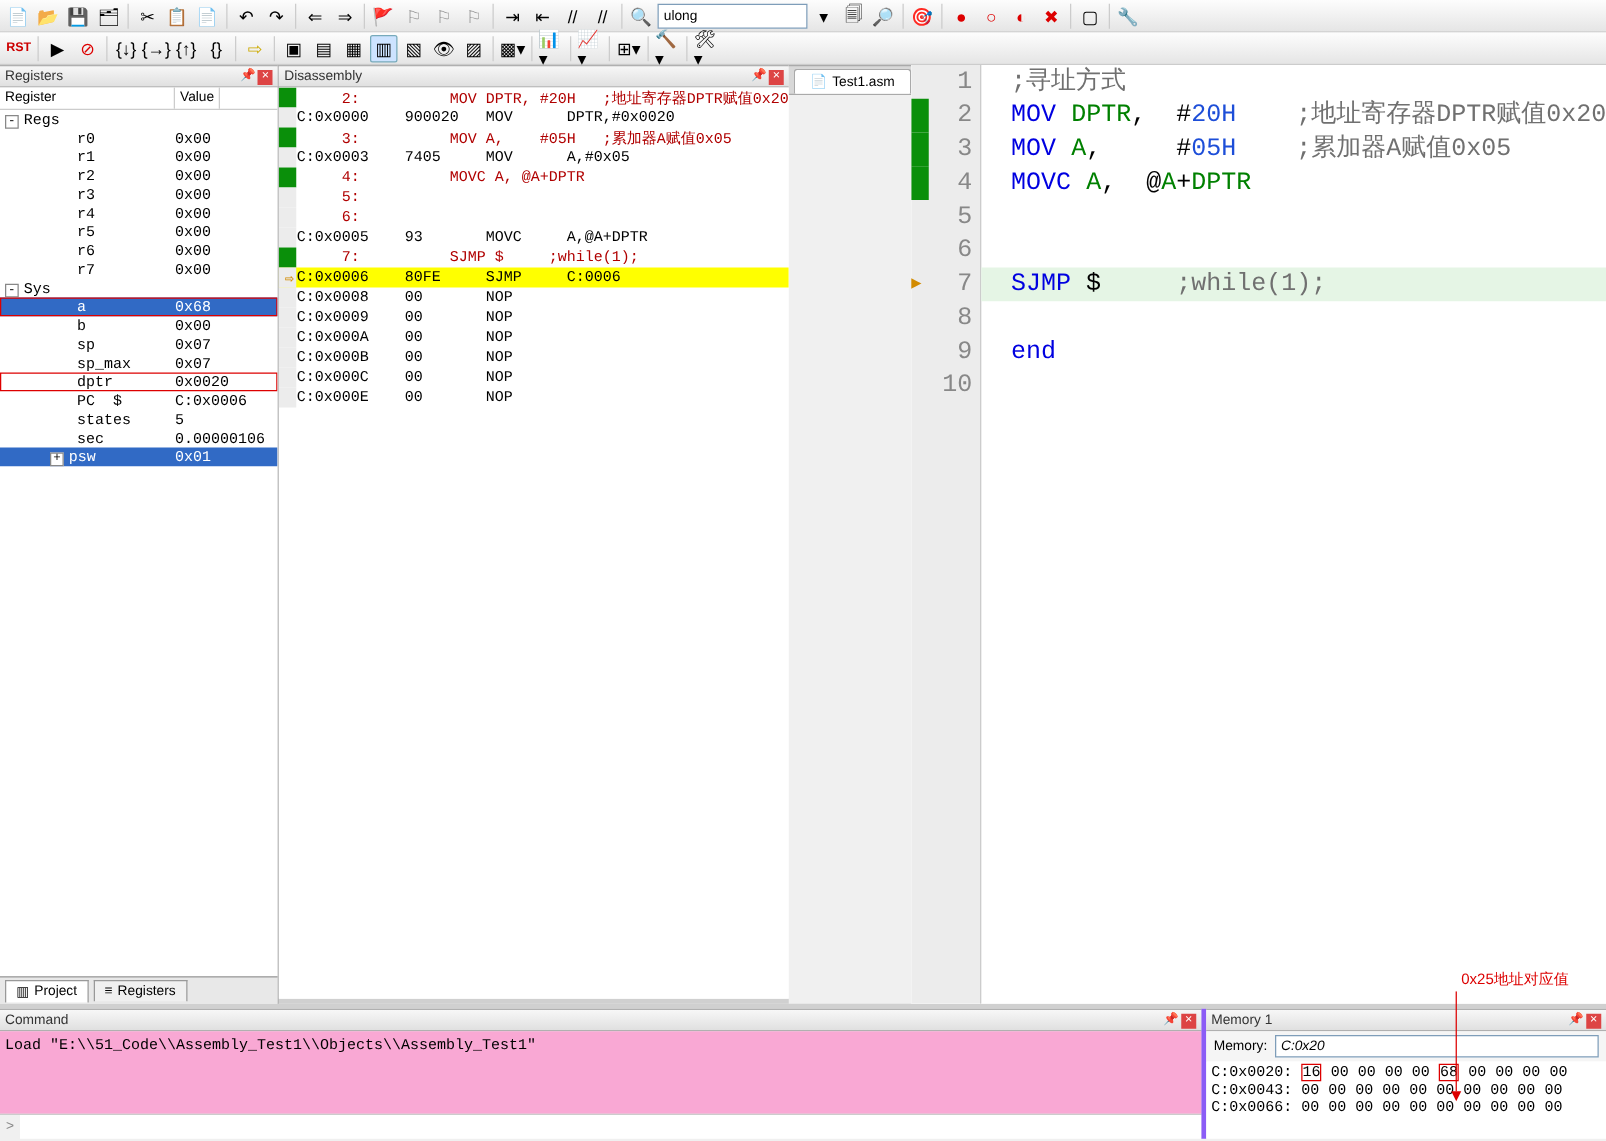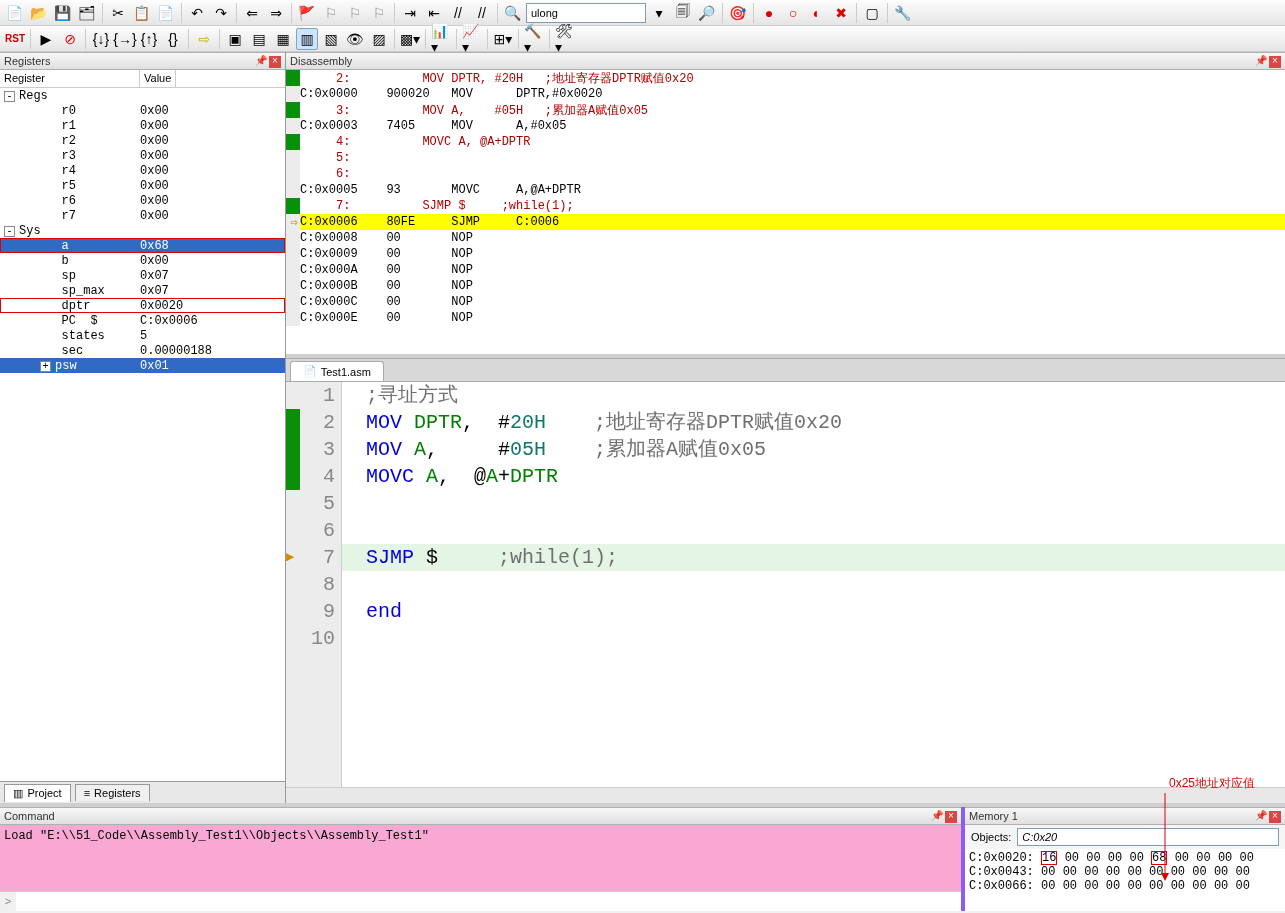--- a/index.html
+++ b/index.html
@@ -17,39 +17,39 @@
 .reg-header div { padding: 2px 4px; border-right: 1px solid #ccc; }
 .reg-tree { flex: 1; background: #fff; overflow: auto; font-family: "Courier New", monospace; font-size: 12px; }
 .reg-row { height: 15px; display: flex; align-items: center; white-space: pre; }
 .reg-row .n { width: 140px; padding-left: 4px; }
 .reg-row .v { flex: 1; }
 .reg-row.sel { background: #316ac5; color: #fff; }
 .reg-row.box-red { outline: 1.5px solid #d00; outline-offset: -1px; }
 .tree-exp { display:inline-block; width:11px; height:11px; border:1px solid #888; text-align:center; line-height:9px; font-size:10px; margin-right:4px; background:#fff; color:#000; }
 .tabs-bottom { height: 22px; background: #e8e8e8; border-top: 1px solid #999; display: flex; align-items: center; padding-left: 4px; gap: 4px; }
 .tab-b { padding: 2px 8px; background: #fff; border: 1px solid #999; border-bottom: none; font-size: 11px; cursor: pointer; display:flex; align-items:center; gap:4px; }
-.right-pane { flex: 1; display: flex; flex-direction: column; }
+.right-pane { flex: 1; display: flex; flex-direction: row; }
 .disasm { flex: 0 0 306px; display: flex; flex-direction: column; border-bottom: 4px solid #d0d0d0; }
 .disasm-body { flex: 1; background: #fff; overflow: auto; font-family: "Courier New", monospace; font-size: 12px; position: relative; }
 .dline { height: 16px; display: flex; align-items: center; white-space: pre; }
 .dline .gut { width: 14px; height: 100%; background: #ececec; }
 .dline .gut.g { background: #0a8f0a; }
 .dline.hl { background: #ffff00; }
 .src-tabs { height: 24px; background: #d8d8d8; display: flex; align-items: flex-end; padding-left: 4px; border-top:1px solid #aaa; border-bottom:1px solid #aaa; }
 .src-tab { padding: 3px 12px; background: #fff; border: 1px solid #aaa; border-bottom: none; border-radius: 3px 3px 0 0; font-size: 11px; display:flex; align-items:center; gap:4px; }
 .editor { flex: 1; background: #fff; display: flex; font-family: "Courier New", monospace; font-size: 20px; overflow:auto; position:relative; }
 .ed-gutter { width: 56px; background: #ececec; border-right: 1px solid #ccc; }
 .ed-gutter .mk { width:14px; height:27px; float:left; }
 .ed-gutter .mk.g { background:#0a8f0a; }
 .ed-gutter .ln { height: 27px; text-align: right; padding-right: 6px; color: #888; line-height:27px; clear:right; }
 .ed-lines { flex: 1; }
 .ed-line { height: 27px; line-height: 27px; padding-left: 24px; white-space: pre; }
 .ed-line.cur { background: #e5f5e5; }
 .kw-blue { color: #0000e0; }
-.kw-num { color: #0f766e; }
+.kw-num { color: #1d4ed8; }
 .kw-id { color: #008000; }
 .kw-cmt { color: #707070; }
 .bottom { height: 108px; display: flex; border-top: 4px solid #d0d0d0; }
 .cmd-pane { flex: 1; display: flex; flex-direction: column; border-right: 4px solid #8b5cf6; }
 .cmd-body { flex: 1; background: #f9a8d4; padding: 4px; font-family: "Courier New", monospace; font-size: 12px; }
 .cmd-input { height: 20px; border-top: 1px solid #ccc; display:flex; }
 .cmd-input .prompt { width:16px; text-align:center; line-height:18px; color:#888; }
 .cmd-input input { flex:1; border:none; outline:none; font-family:"Courier New"; font-size:12px; }
 .mem-pane { width: 320px; display: flex; flex-direction: column; }
 .mem-addr { height: 24px; display: flex; align-items: center; padding: 0 6px; gap: 6px; background:#f5f5f5; }
@@ -163,21 +163,21 @@
         <div class="reg-row"><span class="n">        r6</span><span class="v">0x00</span></div>
         <div class="reg-row"><span class="n">        r7</span><span class="v">0x00</span></div>
         <div class="reg-row"><span class="n"><span class="tree-exp">-</span>Sys</span></div>
         <div class="reg-row sel box-red"><span class="n">        a</span><span class="v">0x68</span></div>
         <div class="reg-row"><span class="n">        b</span><span class="v">0x00</span></div>
         <div class="reg-row"><span class="n">        sp</span><span class="v">0x07</span></div>
         <div class="reg-row"><span class="n">        sp_max</span><span class="v">0x07</span></div>
         <div class="reg-row box-red"><span class="n">        dptr</span><span class="v">0x0020</span></div>
         <div class="reg-row"><span class="n">        PC  $</span><span class="v">C:0x0006</span></div>
         <div class="reg-row"><span class="n">        states</span><span class="v">5</span></div>
-        <div class="reg-row"><span class="n">        sec</span><span class="v">0.00000188</span></div>
+        <div class="reg-row"><span class="n">        sec</span><span class="v">0.00000106</span></div>
         <div class="reg-row sel"><span class="n">     <span class="tree-exp">+</span>psw</span><span class="v">0x01</span></div>
       </div>
     <div class="tabs-bottom">
       <div class="tab-b">
           <span>▥</span>
           <span>Project</span>
         </div>
       <div class="tab-b" style="background:#f0f0f0">
           <span>≡</span>
           <span>Registers</span>
@@ -290,21 +290,21 @@
       <span class="prompt">&gt;</span>
       <input style="">
     </div>
   </div>
   <div class="mem-pane">
     <div class="panel-title">
       <span>Memory 1</span>
       <span class="ctrls"><span>📌</span><span class="x">×</span></span>
     </div>
     <div class="mem-addr">
-      <span>Objects:</span>
+      <span>Memory:</span>
       <input value="C:0x20" style="">
     </div>
     <div class="mem-body" id="mem-body"><div>C:0x0020: <span class="hx box">16</span> <span class="hx">00</span> <span class="hx">00</span> <span class="hx">00</span> <span class="hx">00</span> <span class="hx box">68</span> <span class="hx">00</span> <span class="hx">00</span> <span class="hx">00</span> <span class="hx">00</span></div><div>C:0x0043: <span class="hx">00</span> <span class="hx">00</span> <span class="hx">00</span> <span class="hx">00</span> <span class="hx">00</span> <span class="hx">00</span> <span class="hx">00</span> <span class="hx">00</span> <span class="hx">00</span> <span class="hx">00</span></div><div>C:0x0066: <span class="hx">00</span> <span class="hx">00</span> <span class="hx">00</span> <span class="hx">00</span> <span class="hx">00</span> <span class="hx">00</span> <span class="hx">00</span> <span class="hx">00</span> <span class="hx">00</span> <span class="hx">00</span></div></div>
   </div>
 </div>
 
 <div class="annot">
   <span>0x25地址对应值</span>
   <svg width="20" height="90">
       <line x1="10" y1="0" x2="10" y2="80" stroke="#d00" stroke-width="1"></line>

